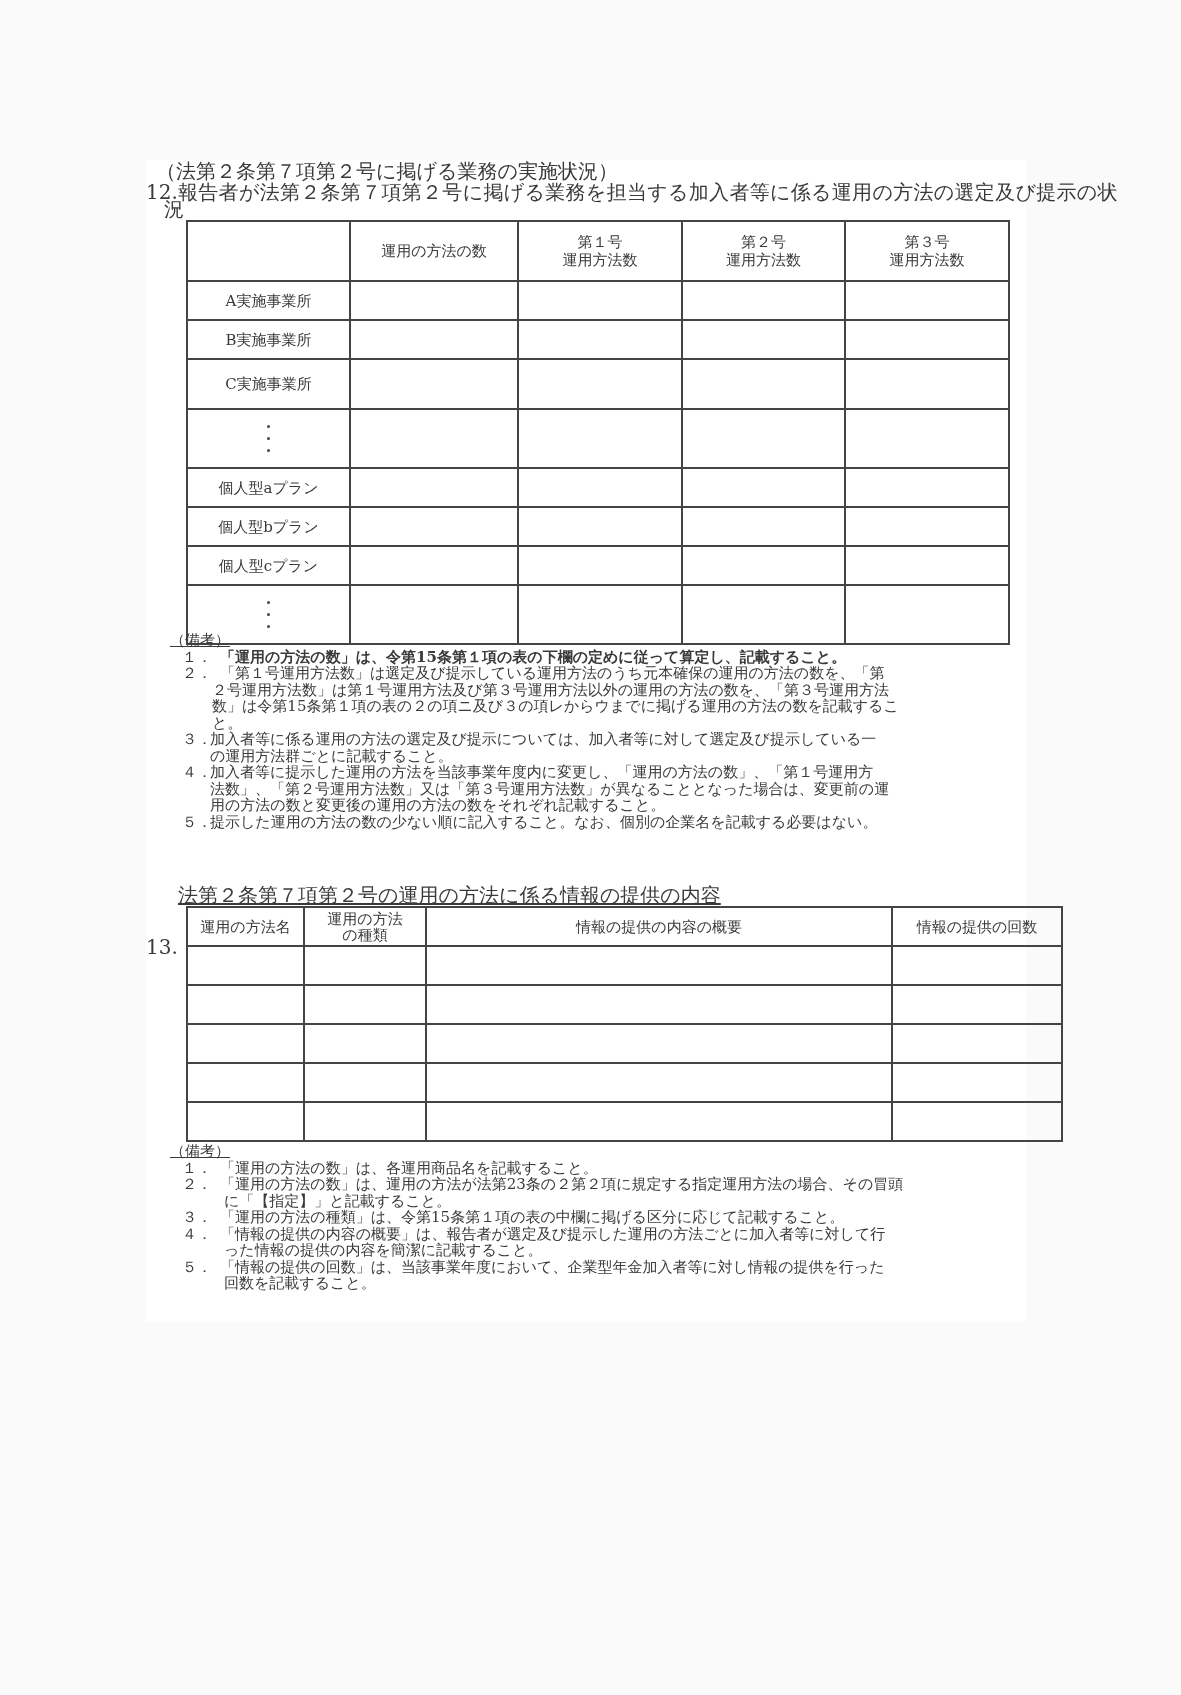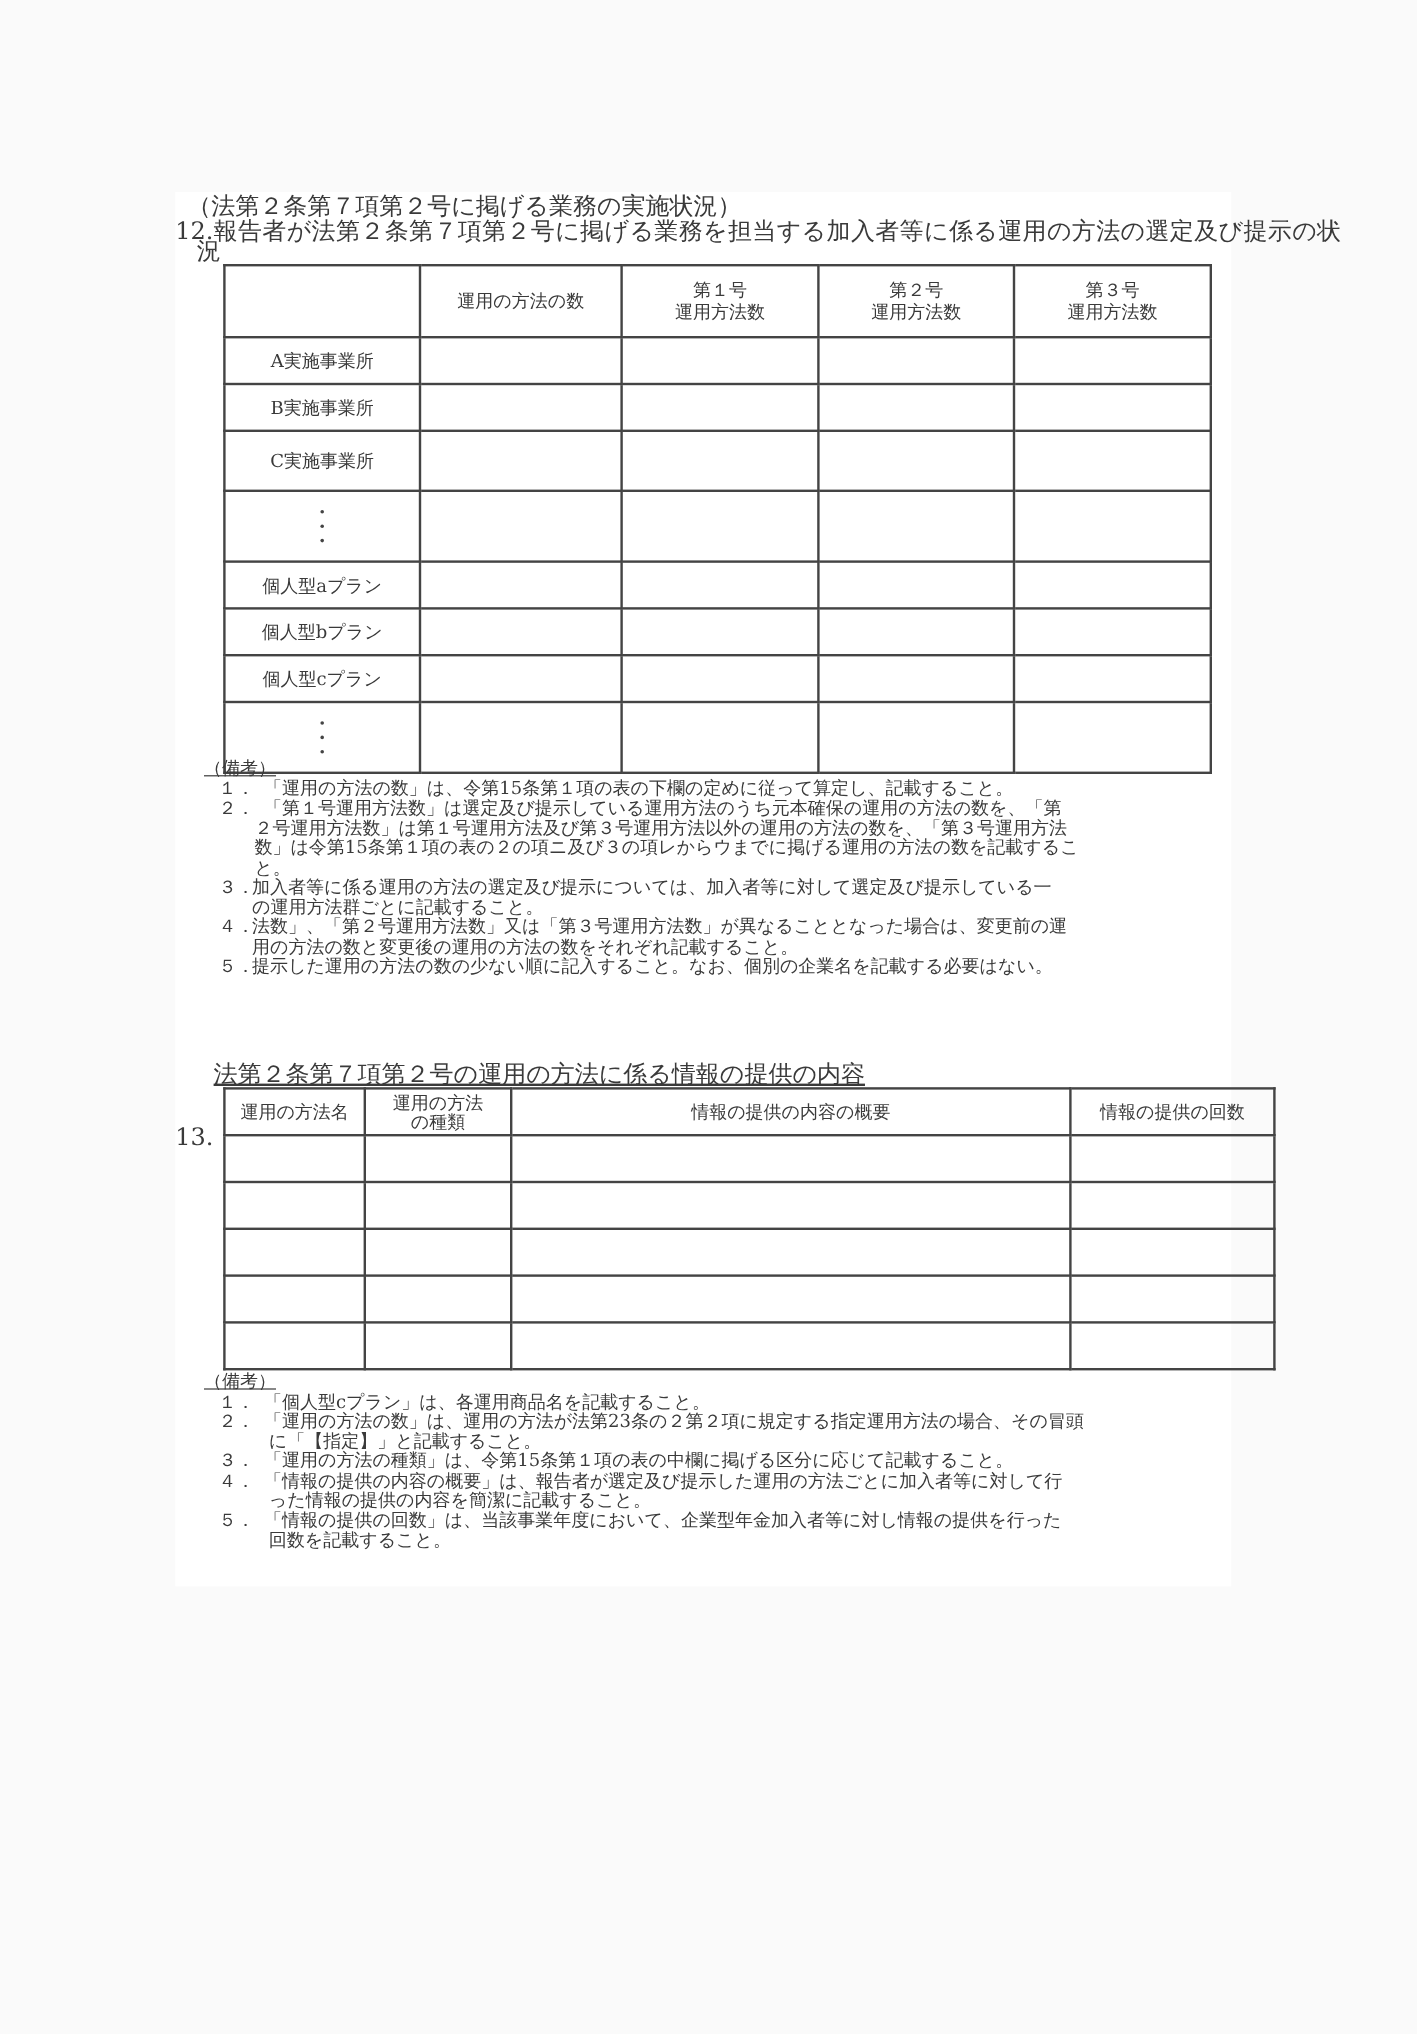--- a/index.html
+++ b/index.html
@@ -145,36 +145,37 @@
     <td></td>
     <td></td>
   </tr>
 </tbody>
   </table>
 
 <div class="notes" style="left:170px; top:632px; width:850px;">
   <div class="note-head">（備考）</div>
   <div class="note">
     <span class="num" style="left:12px;">１．</span>
-    <div style="padding-left:12px;">「運用の方法の数」は、令第15条第１項の表の下欄の定めに従って算定し、記載すること。</div>
+    <div style="padding-left:12px;font-weight:bold;">「運用の方法の数」は、令第15条第１項の表の下欄の定めに従って算定し、記載すること。</div>
   </div>
   <div class="note">
     <span class="num" style="left:12px;">２．</span>
     <div style="padding-left:12px;">「第１号運用方法数」は選定及び提示している運用方法のうち元本確保の運用の方法の数を、「第</div>
     <div style="padding-left:4px;">２号運用方法数」は第１号運用方法及び第３号運用方法以外の運用の方法の数を、「第３号運用方法</div>
     <div style="padding-left:4px;">数」は令第15条第１項の表の２の項ニ及び３の項レからウまでに掲げる運用の方法の数を記載するこ</div>
     <div style="padding-left:4px;">と。</div>
   </div>
   <div class="note">
     <span class="num" style="left:12px;">３．</span>
     <div style="padding-left:2px;">加入者等に係る運用の方法の選定及び提示については、加入者等に対して選定及び提示している一</div>
     <div style="padding-left:2px;">の運用方法群ごとに記載すること。</div>
   </div>
   <div class="note">
     <span class="num" style="left:12px;">４．</span>
+    <div style="padding-left:2px;">加入者等に提示した運用の方法を当該事業年度内に変更し、「運用の方法の数」、「第１号運用方</div>
     <div style="padding-left:2px;">法数」、「第２号運用方法数」又は「第３号運用方法数」が異なることとなった場合は、変更前の運</div>
     <div style="padding-left:2px;">用の方法の数と変更後の運用の方法の数をそれぞれ記載すること。</div>
   </div>
   <div class="note">
     <span class="num" style="left:12px;">５．</span>
     <div style="padding-left:2px;">提示した運用の方法の数の少ない順に記入すること。なお、個別の企業名を記載する必要はない。</div>
   </div>
 </div>
 
 <div class="txt" style="left:146px; top:939px;">13.</div>
@@ -227,21 +228,21 @@
     <td></td>
     <td></td>
   </tr>
 </tbody>
   </table>
 
 <div class="notes" style="left:170px; top:1143px; width:850px;">
   <div class="note-head">（備考）</div>
   <div class="note">
     <span class="num" style="left:12px;">１．</span>
-    <div style="padding-left:12px;">「個人型cプラン」は、各運用商品名を記載すること。</div>
+    <div style="padding-left:12px;">「運用の方法の数」は、各運用商品名を記載すること。</div>
   </div>
   <div class="note">
     <span class="num" style="left:12px;">２．</span>
     <div style="padding-left:12px;">「運用の方法の数」は、運用の方法が法第23条の２第２項に規定する指定運用方法の場合、その冒頭</div>
     <div style="padding-left:16px;">に「【指定】」と記載すること。</div>
   </div>
   <div class="note">
     <span class="num" style="left:12px;">３．</span>
     <div style="padding-left:12px;">「運用の方法の種類」は、令第15条第１項の表の中欄に掲げる区分に応じて記載すること。</div>
   </div>

